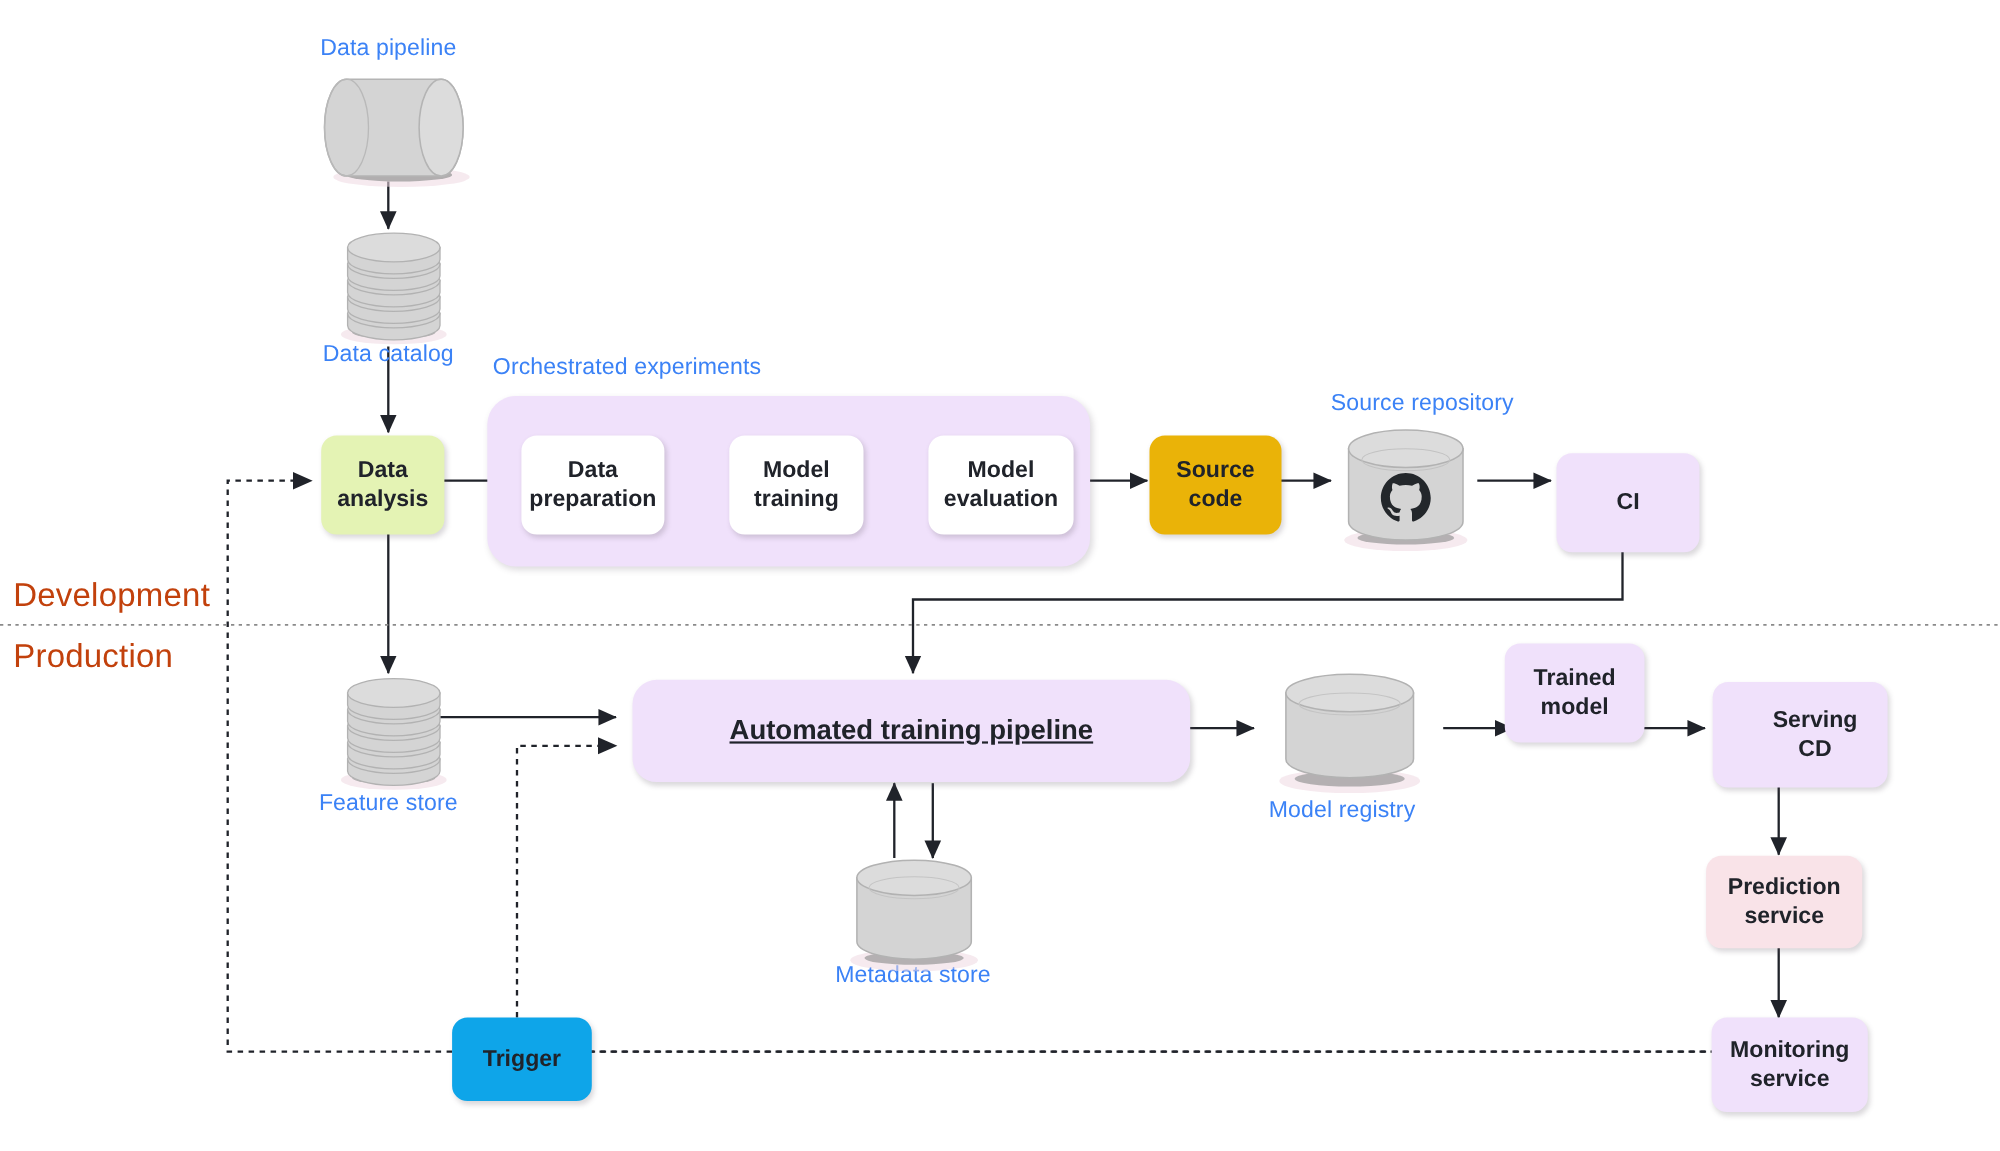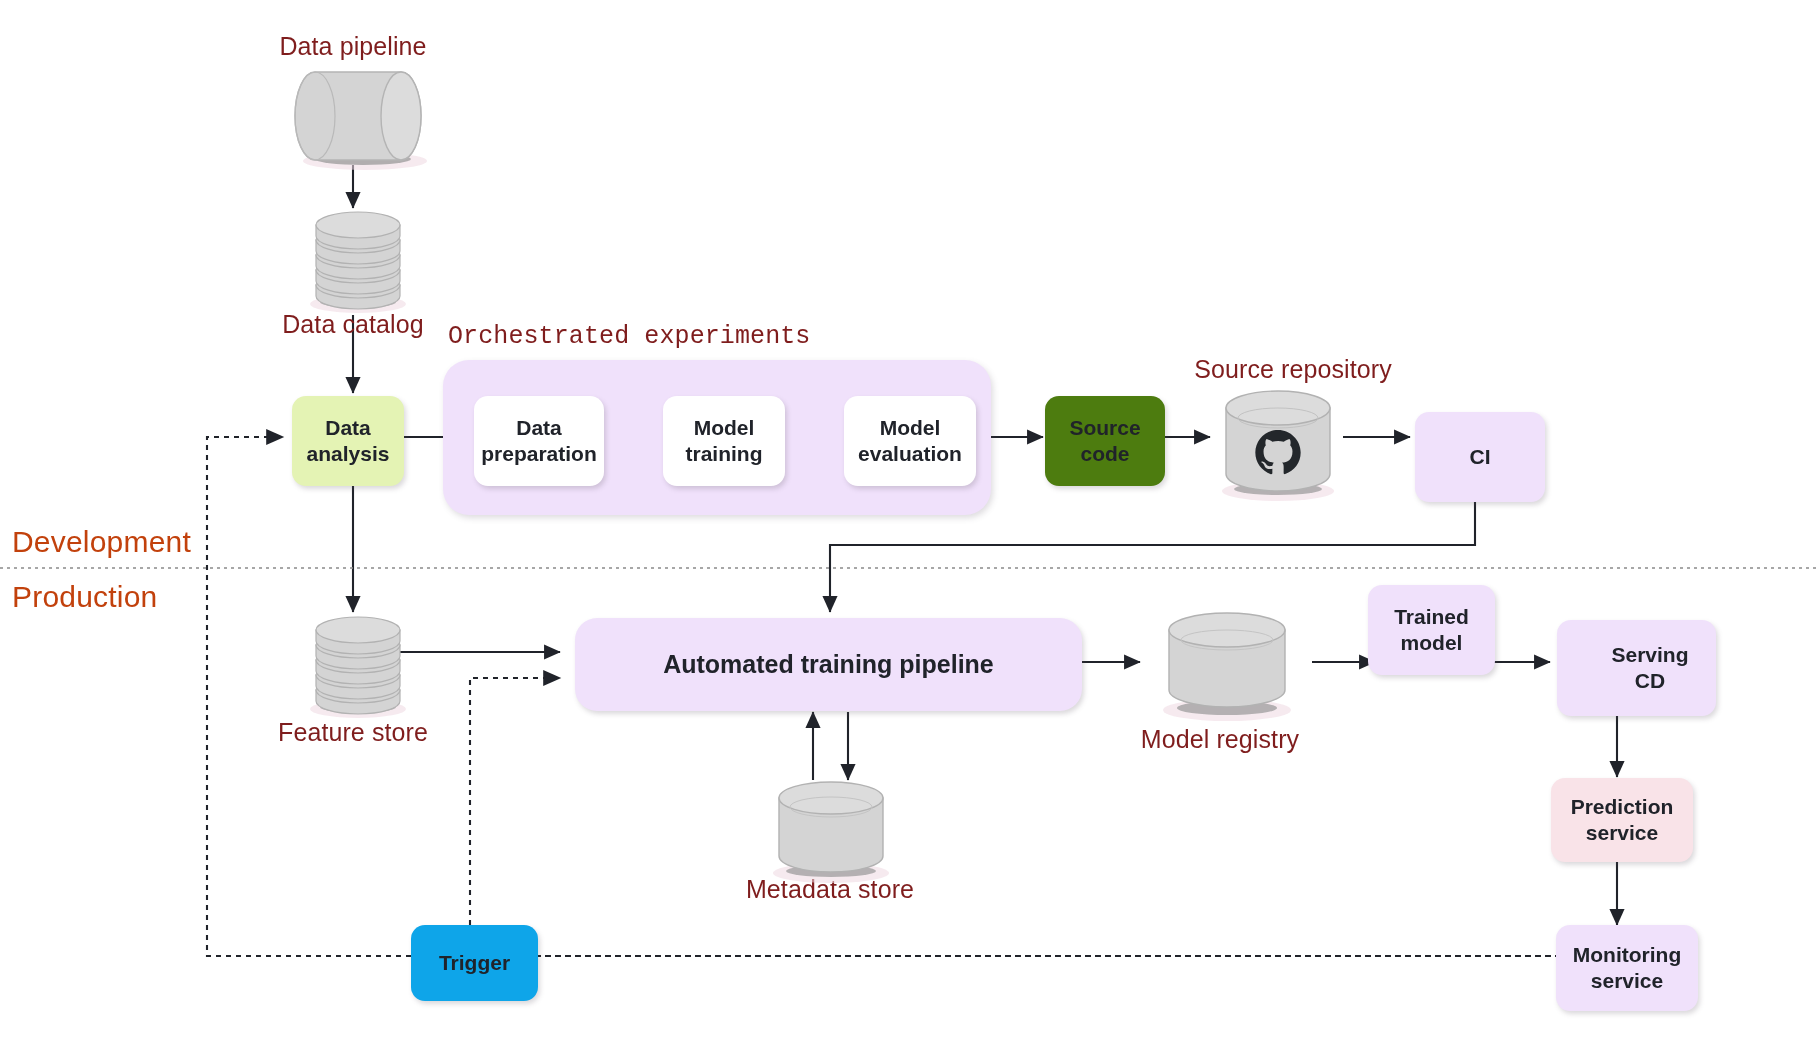--- a/index.html
+++ b/index.html
@@ -15,22 +15,22 @@
     position: relative;
     width: 1818px;
     height: 1046px;
     background: #ffffff;
     overflow: hidden;
   }
 
   
   .caption {
     position: absolute;
-    font-size: 25px;
-    color: #7f1d1d;
+    font-size: 21px;
+    color: #3b82f6;
     font-weight: 400;
     white-space: nowrap;
     letter-spacing: 0.1px;
   }
   .caption.center { transform: translateX(-50%); text-align: center; }
 
   
   .zone-label {
     position: absolute;
     font-size: 30px;
@@ -51,28 +51,29 @@
     font-size: 21px;
     font-weight: 700;
     color: #20232a;
     line-height: 1.22;
     padding: 4px 6px;
     box-shadow: 2px 3px 5px rgba(90,80,95,0.22);
   }
   .node span { display: block; }
   .node.green  { background: #e4f3b4; }
   .node.white  { background: #ffffff; }
-  .node.gray   { background: #4d7c0f; }
+  .node.gray   { background: #eab308; }
   .node.purple { background: #f0e1fb; }
   .node.pink   { background: #f9e3e8; }
   .node.hotpink{ background: #0ea5e9; }
 
   .node.big {
     font-size: 25px;
     border-radius: 22px;
+    text-decoration: underline;
   }
 
   
   .group-box {
     position: absolute;
     background: #f0e1fb;
     border-radius: 26px;
     box-shadow: 2px 3px 6px rgba(90,80,95,0.20);
   }
 
@@ -153,21 +154,21 @@
     <line x1="0" y1="568" x2="1818" y2="568" stroke="#8a8a8a" stroke-width="1.6" stroke-dasharray="3 4"></line>
   </svg>
 
   <div class="zone-label" style="left:12px; top:525px;">Development</div>
   <div class="zone-label" style="left:12px; top:580px;">Production</div>
 
   <div class="caption center" style="left:353px; top:32px;">Data pipeline</div>
 
   <div class="caption center" style="left:353px; top:310px;">Data catalog</div>
 
-  <div class="caption" style="left:448px; top:322px;font-family:Liberation Mono, monospace;">Orchestrated experiments</div>
+  <div class="caption" style="left:448px; top:322px;">Orchestrated experiments</div>
 
   <div class="caption center" style="left:1293px; top:355px;">Source repository</div>
 
   <div class="caption center" style="left:353px; top:718px;">Feature store</div>
 
   <div class="caption center" style="left:830px; top:875px;">Metadata store</div>
 
   <div class="caption center" style="left:1220px; top:725px;">Model registry</div>
 
   <div class="cyl" style="left:293px; top:60px;">

